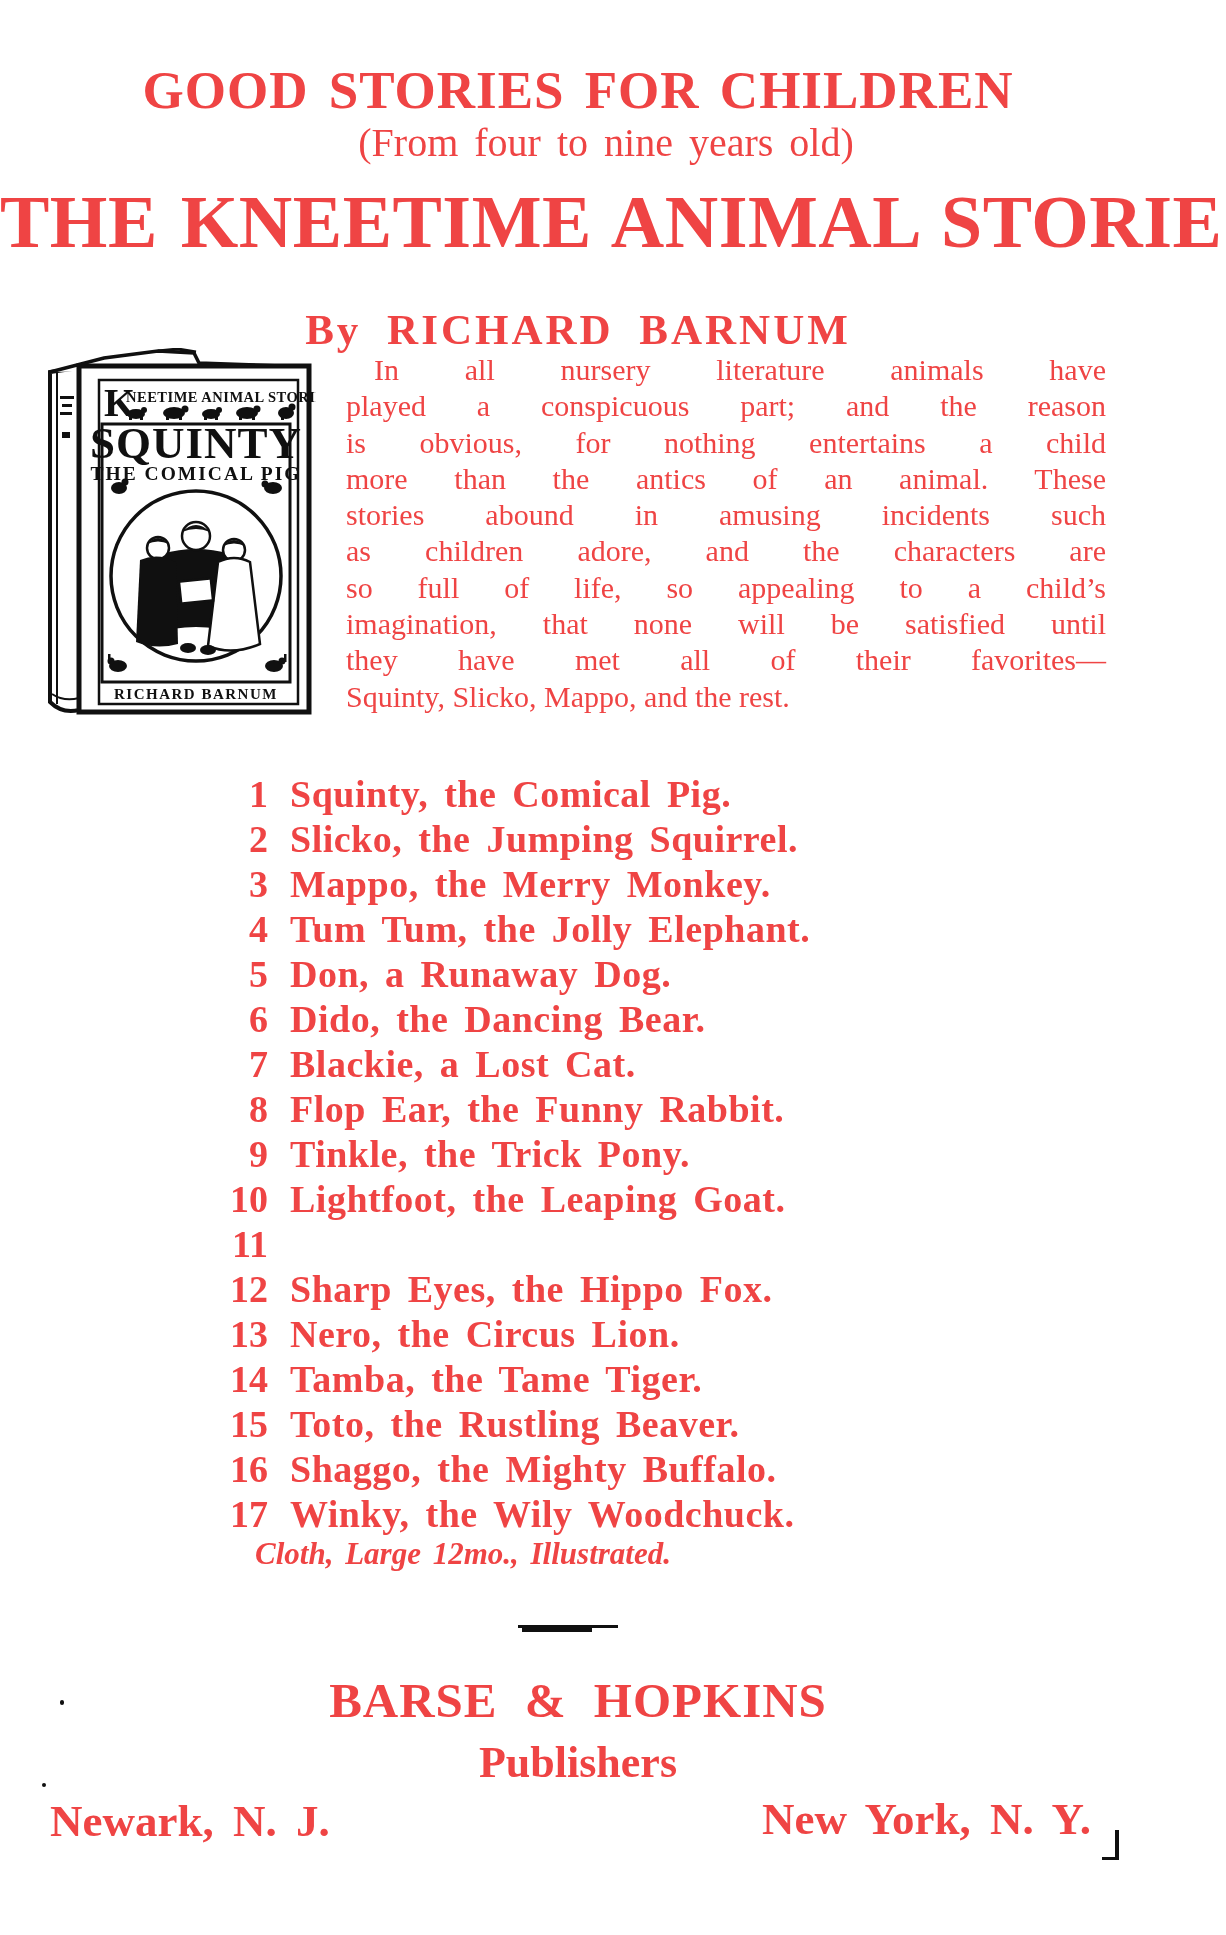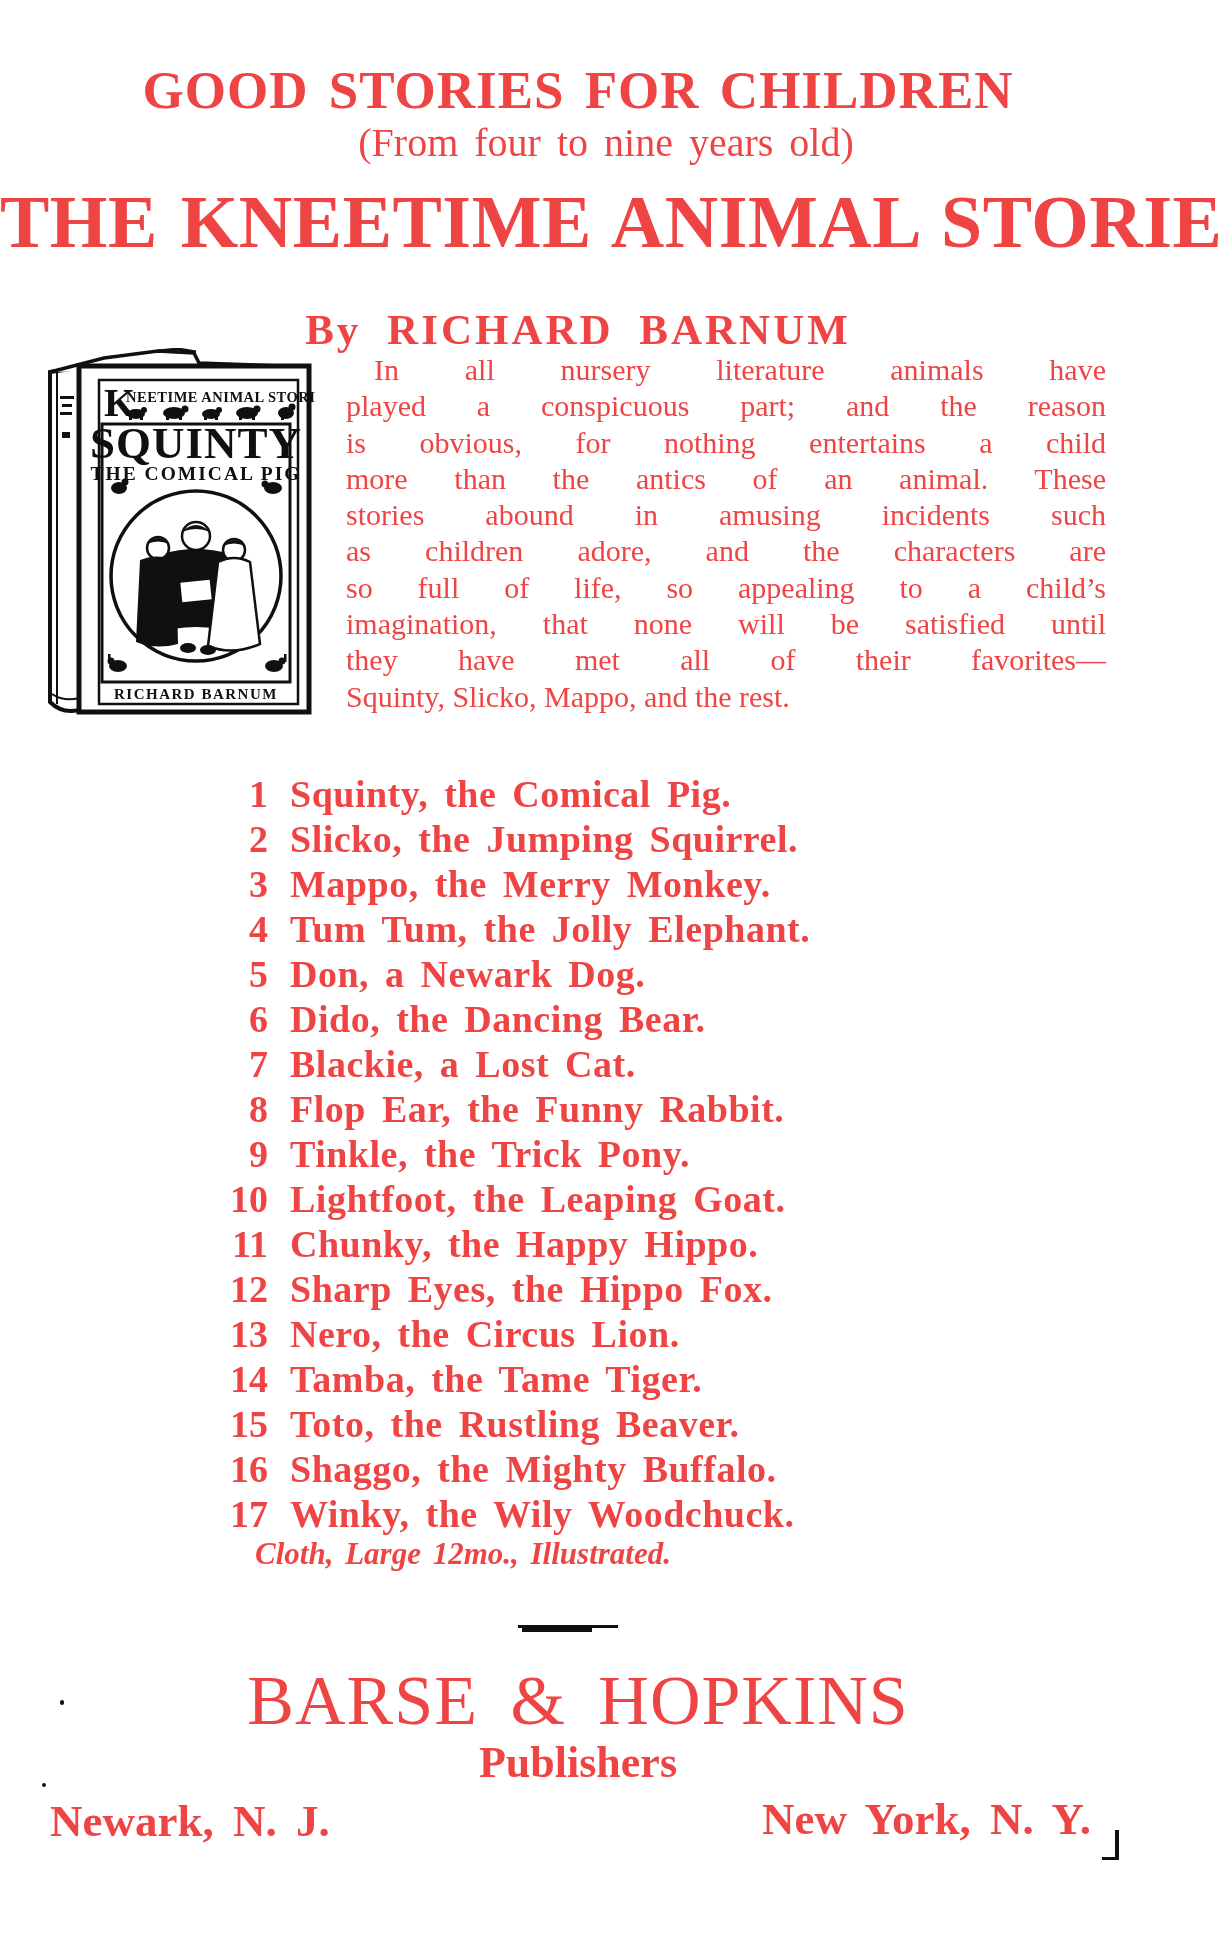--- a/index.html
+++ b/index.html
@@ -30,21 +30,21 @@
   .book-list{left:0;top:772px;width:1000px;}
   .book-row{position:relative;height:45px;line-height:45px;font-size:38px;font-weight:bold;}
   .book-num{position:absolute;left:150px;width:118px;text-align:right;letter-spacing:0;}
   .book-title{position:absolute;left:290px;white-space:nowrap;word-spacing:6px;letter-spacing:0.5px;}
 
   .format-note{top:1536px;font-size:31px;font-style:italic;font-weight:bold;word-spacing:4px;}
 
   .rule-a{left:518px;top:1625px;width:100px;height:3px;background:#101010;}
   .rule-b{left:522px;top:1628px;width:70px;height:4px;background:#101010;}
 
-  .publisher-name{top:1664px;font-size:70px;font-weight:normal;letter-spacing:1px;word-spacing:14px;line-height:74px;white-space:nowrap;text-align:center;}
+  .publisher-name{top:1664px;font-size:49px;font-weight:bold;letter-spacing:1px;word-spacing:14px;line-height:74px;white-space:nowrap;text-align:center;}
   .publisher-role{top:1740px;font-size:44px;font-weight:bold;line-height:46px;}
   .city-left{left:50px;top:1795px;font-size:45px;font-weight:bold;word-spacing:8px;}
   .city-right{left:762px;top:1793px;font-size:45px;font-weight:bold;word-spacing:8px;}
 
   .bracket-artifact{left:1102px;top:1830px;width:13px;height:27px;border-right:4px solid #101010;border-bottom:3px solid #101010;}
   .speck{background:#101010;border-radius:2px;}
   .speck-1{left:42px;top:1783px;width:4px;height:4px;}
   .speck-2{left:60px;top:1700px;width:4px;height:5px;}
 
   .cover-text{font-family:"Liberation Serif","DejaVu Serif",serif;font-weight:bold;fill:#101010;}
@@ -170,21 +170,21 @@
     <div class="book-row">
         <span class="book-num">3</span>
         <span class="book-title">Mappo, the Merry Monkey.</span>
       </div>
     <div class="book-row">
         <span class="book-num">4</span>
         <span class="book-title">Tum Tum, the Jolly Elephant.</span>
       </div>
     <div class="book-row">
         <span class="book-num">5</span>
-        <span class="book-title">Don, a Newark Dog.</span>
+        <span class="book-title">Don, a Runaway Dog.</span>
       </div>
     <div class="book-row">
         <span class="book-num">6</span>
         <span class="book-title">Dido, the Dancing Bear.</span>
       </div>
     <div class="book-row">
         <span class="book-num">7</span>
         <span class="book-title">Blackie, a Lost Cat.</span>
       </div>
     <div class="book-row">
@@ -194,21 +194,20 @@
     <div class="book-row">
         <span class="book-num">9</span>
         <span class="book-title">Tinkle, the Trick Pony.</span>
       </div>
     <div class="book-row">
         <span class="book-num">10</span>
         <span class="book-title">Lightfoot, the Leaping Goat.</span>
       </div>
     <div class="book-row">
         <span class="book-num">11</span>
-        <span class="book-title">Chunky, the Happy Hippo.</span>
       </div>
     <div class="book-row">
         <span class="book-num">12</span>
         <span class="book-title">Sharp Eyes, the Hippo Fox.</span>
       </div>
     <div class="book-row">
         <span class="book-num">13</span>
         <span class="book-title">Nero, the Circus Lion.</span>
       </div>
     <div class="book-row">

